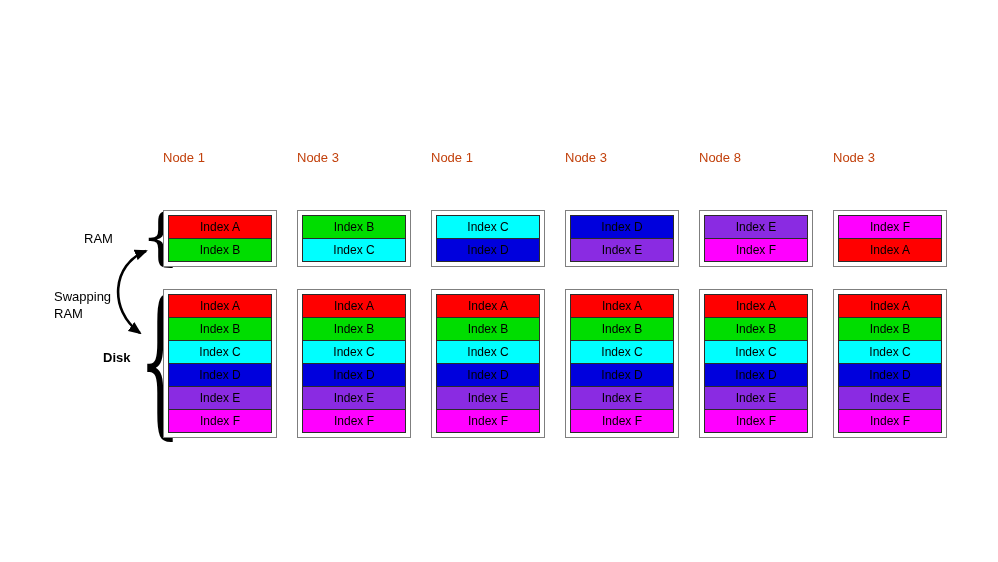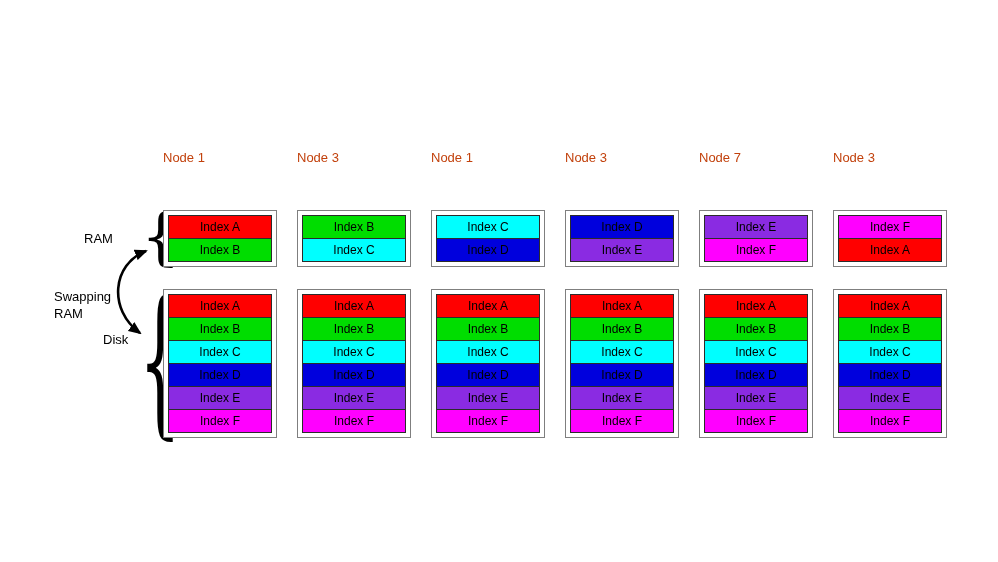--- a/index.html
+++ b/index.html
@@ -54,21 +54,21 @@
 
   
   .lbl {
     position: absolute;
     font-size: 13px;
     color: #000000;
     white-space: nowrap;
   }
   .ram-label  { left: 84px;  top: 231px; }
   .swapping-label { left: 54px; top: 288px; line-height: 17px; }
-  .disk-label { left: 103px; top: 332px; }
+  .disk-label { left: 103px; top: 350px; font-weight: bold; }
 
   .brace {
     position: absolute;
     font-family: "DejaVu Serif", serif;
     color: #000000;
     user-select: none;
   }
   .ram-brace  { left: 141px; top: 206px; font-size: 62px; line-height: 62px; }
   .disk-brace { left: 139px; top: 329px; font-size: 66px; line-height: 66px;
                 transform: scaleY(2.45); transform-origin: center; }
@@ -161,21 +161,21 @@
         <div class="mem-box disk-box">
           <div class="index-bar" style="background: rgb(255, 0, 0);">Index A</div>
           <div class="index-bar" style="background: rgb(0, 221, 0);">Index B</div>
           <div class="index-bar" style="background: rgb(0, 255, 255);">Index C</div>
           <div class="index-bar" style="background: rgb(0, 0, 221);">Index D</div>
           <div class="index-bar" style="background: rgb(138, 43, 226);">Index E</div>
           <div class="index-bar" style="background: rgb(255, 0, 255);">Index F</div>
         </div>
       </div>
       <div class="node-col">
-        <div class="node-title">Node 7</div>
+        <div class="node-title">Node 8</div>
         <div class="mem-box ram-box">
           <div class="index-bar" style="background: rgb(138, 43, 226);">Index E</div>
           <div class="index-bar" style="background: rgb(255, 0, 255);">Index F</div>
         </div>
         <div class="mem-box disk-box">
           <div class="index-bar" style="background: rgb(255, 0, 0);">Index A</div>
           <div class="index-bar" style="background: rgb(0, 221, 0);">Index B</div>
           <div class="index-bar" style="background: rgb(0, 255, 255);">Index C</div>
           <div class="index-bar" style="background: rgb(0, 0, 221);">Index D</div>
           <div class="index-bar" style="background: rgb(138, 43, 226);">Index E</div>

